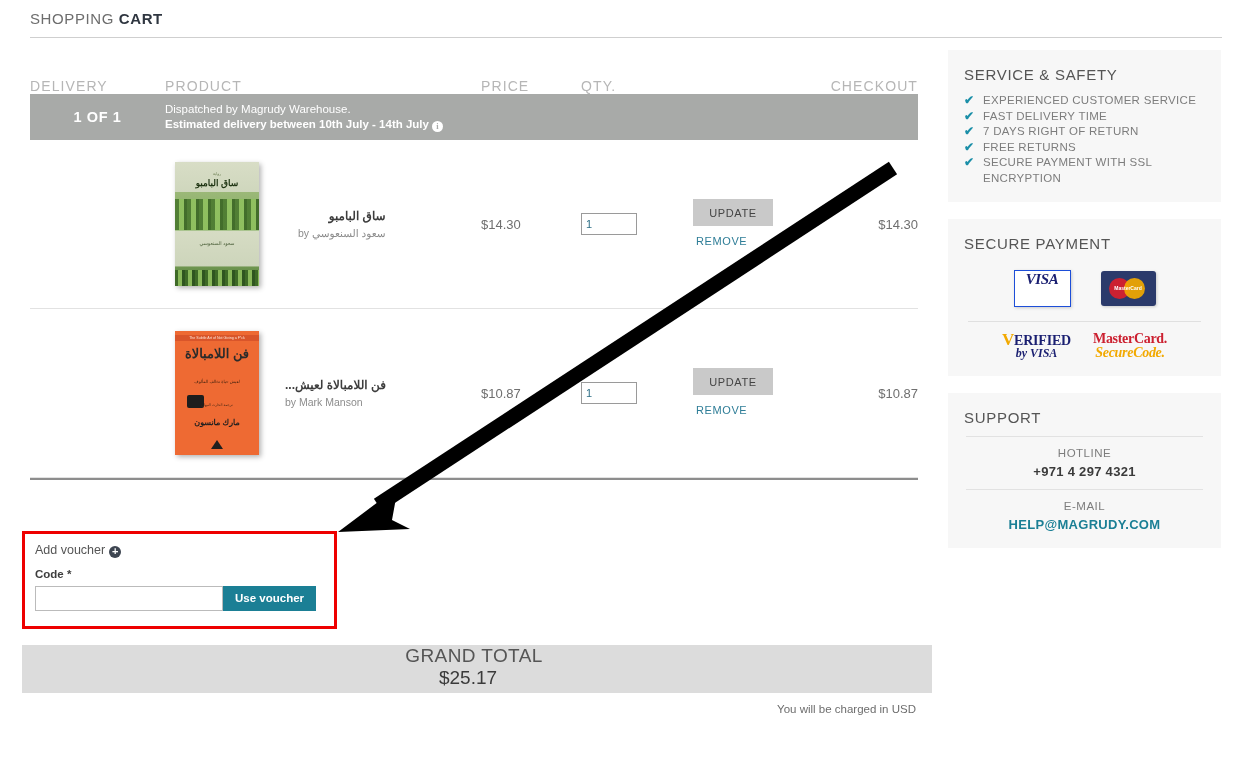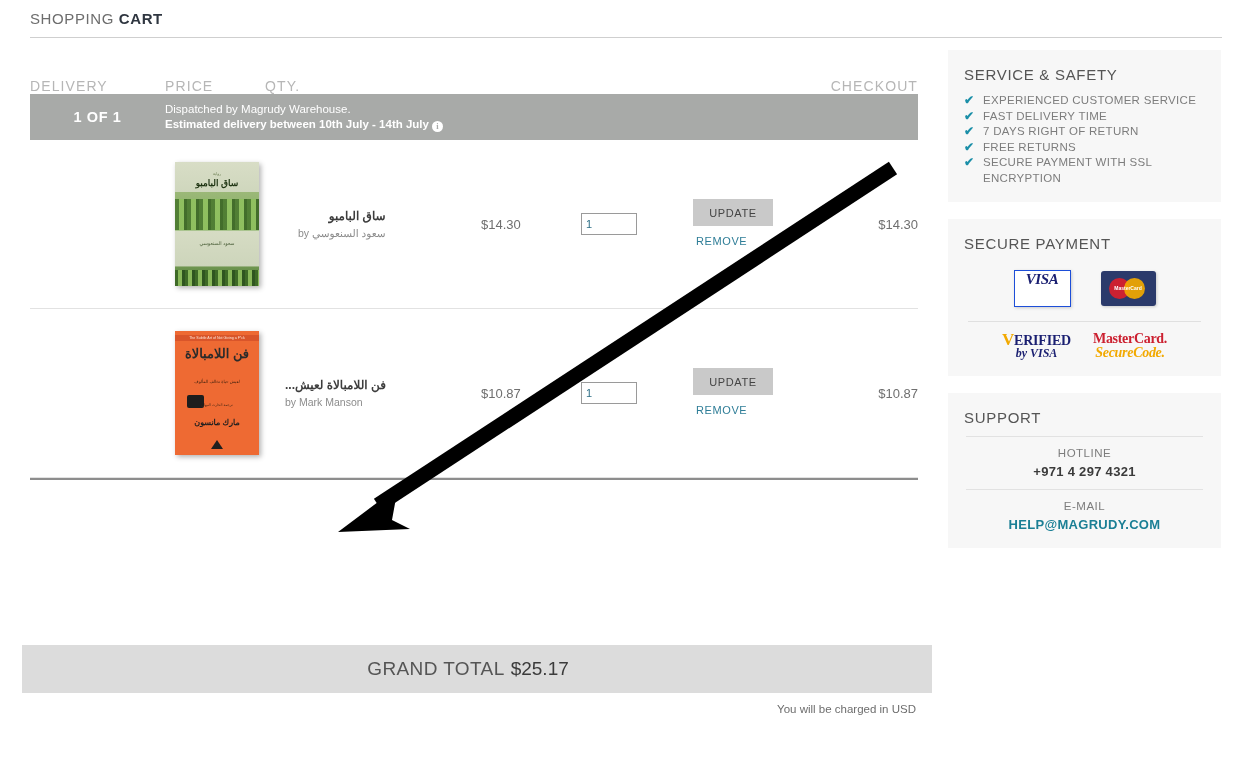--- a/index.html
+++ b/index.html
@@ -200,21 +200,21 @@
     height: 25px; line-height: 25px; padding: 0 12px;
     background: #1b7f95; color: #fff; border: none;
     font-size: 11.5px; font-weight: 700; cursor: pointer;
     font-family: "Liberation Sans", sans-serif;
   }
 
   
   .total-bar {
     position: absolute; left: 22px; top: 645px;
     width: 910px; height: 48px; background: #dcdcdc;
-    display: flex; align-items: center; justify-content: center;
+    display: flex; align-items: center; justify-content: flex-start; flex-direction: column;
   }
   .total-bar .lbl {
     font-size: 19px; color: #555; letter-spacing: .4px; margin-right: 6px;
   }
   .total-bar .amt {
     font-size: 19px; color: #3b3b3b; font-weight: 400; margin-right: 18px;
   }
   .charged-note {
     position: absolute; left: 22px; top: 703px; width: 894px;
     text-align: right; font-size: 11.5px; color: #6d6d6d;
@@ -315,20 +315,21 @@
   <div class="page-title">
     <span>SHOPPING</span>
     <b>CART</b>
   </div>
   <div class="title-rule"></div>
 
   <div class="cart">
 
     <div class="cart-head">
       <div class="col-delivery">DELIVERY</div>
+      <div class="col-product">PRODUCT</div>
       <div class="col-price">PRICE</div>
       <div class="col-qty">QTY.</div>
       <div class="col-actions"></div>
       <div class="col-subtotal">CHECKOUT</div>
     </div>
 
     <div class="delivery-bar">
       <div class="seq">1 OF 1</div>
       <div class="dinfo">
         <div class="l1">Dispatched by Magrudy Warehouse.</div>
@@ -386,20 +387,32 @@
       <div class="cell-actions">
         <button class="btn-update">UPDATE</button>
         <a class="btn-remove">REMOVE</a>
       </div>
       <div class="cell-subtotal">$10.87</div>
     </div>
 
     <div class="cart-foot-rule"></div>
   </div>
 
+  <div class="voucher-wrap">
+    <div class="voucher-inner">
+      <div class="voucher-title">
+        <span>Add voucher</span><span class="plus-dot">+</span>
+      </div>
+      <div class="voucher-label">Code *</div>
+      <div class="voucher-row">
+        <input class="voucher-input" type="text" placeholder="" style="">
+        <button class="btn-voucher">Use voucher</button>
+      </div>
+    </div>
+  </div>
 
   <div class="total-bar">
     <span class="lbl">GRAND TOTAL</span>
     <span class="amt">$25.17</span>
   </div>
   <div class="charged-note">You will be charged in USD</div>
 
   <div class="sidebar">
 
     <div class="panel">

